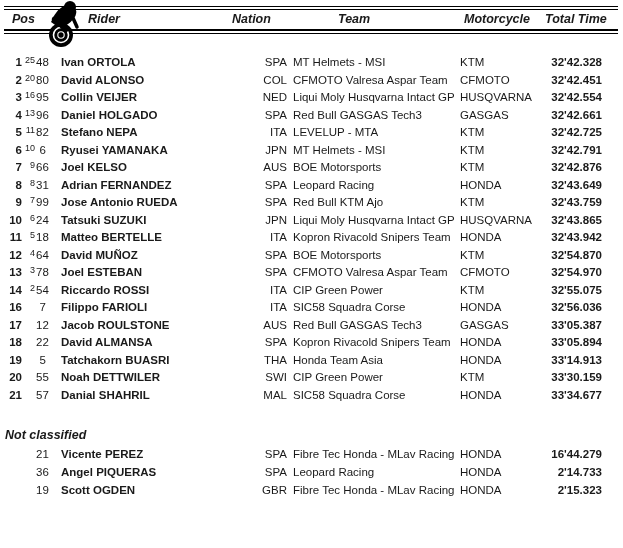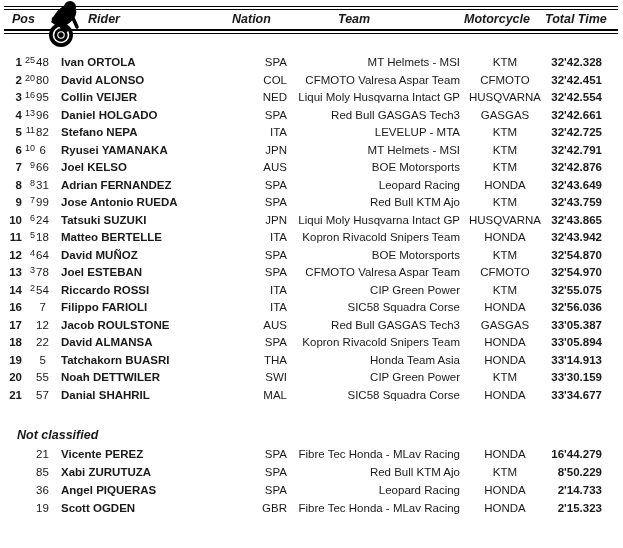--- a/index.html
+++ b/index.html
@@ -40,26 +40,26 @@
   td{padding:0;font-size:11.5px;line-height:1;white-space:nowrap;overflow:hidden;vertical-align:middle;}
   .results{position:absolute;top:54px;left:0;}
   .results tr{height:17.5px;}
   .nc-results{position:absolute;top:446px;left:0;}
   .nc-results tr{height:18px;}
   td.pos{font-weight:bold;text-align:right;}
   td.pts{font-size:9px;text-align:right;vertical-align:top;padding-top:2px;padding-right:1px;}
   td.num{text-align:right;padding-right:14px;}
   td.name{font-weight:bold;text-align:left;padding-left:1px;}
   td.nation{text-align:right;}
-  td.team{text-align:right;padding-left:6px;margin-top:24px;}
-  td.bike{text-align:center;}
+  td.team{text-align:left;padding-left:6px;margin-top:24px;}
+  td.bike{}
   td.time{font-weight:bold;text-align:right;padding-right:21px;}
   .nc-label{
     position:absolute;top:428px;left:5px;
-    font-weight:bold;font-style:italic;font-size:12.5px;margin-left:12px;
+    font-weight:bold;font-style:italic;font-size:12.5px;
   }
 </style>
 </head>
 <body>
 
 <div class="sheet">
 
   <div class="header-band">
     <div class="hline hl1"></div>
     <div class="hline hl2"></div>
@@ -319,30 +319,20 @@
           <td class="num">21</td>
           <td class="name">Vicente PEREZ</td>
           <td class="nation">SPA</td>
           <td class="team">Fibre Tec Honda - MLav Racing</td>
           <td class="bike">HONDA</td>
           <td class="time">16'44.279</td>
         </tr>
         <tr>
           <td class="pos"></td>
           <td class="pts"></td>
-          <td class="num">85</td>
-          <td class="name">Xabi ZURUTUZA</td>
-          <td class="nation">SPA</td>
-          <td class="team">Red Bull KTM Ajo</td>
-          <td class="bike">KTM</td>
-          <td class="time">8'50.229</td>
-        </tr>
-        <tr>
-          <td class="pos"></td>
-          <td class="pts"></td>
           <td class="num">36</td>
           <td class="name">Angel PIQUERAS</td>
           <td class="nation">SPA</td>
           <td class="team">Leopard Racing</td>
           <td class="bike">HONDA</td>
           <td class="time">2'14.733</td>
         </tr>
         <tr>
           <td class="pos"></td>
           <td class="pts"></td>

